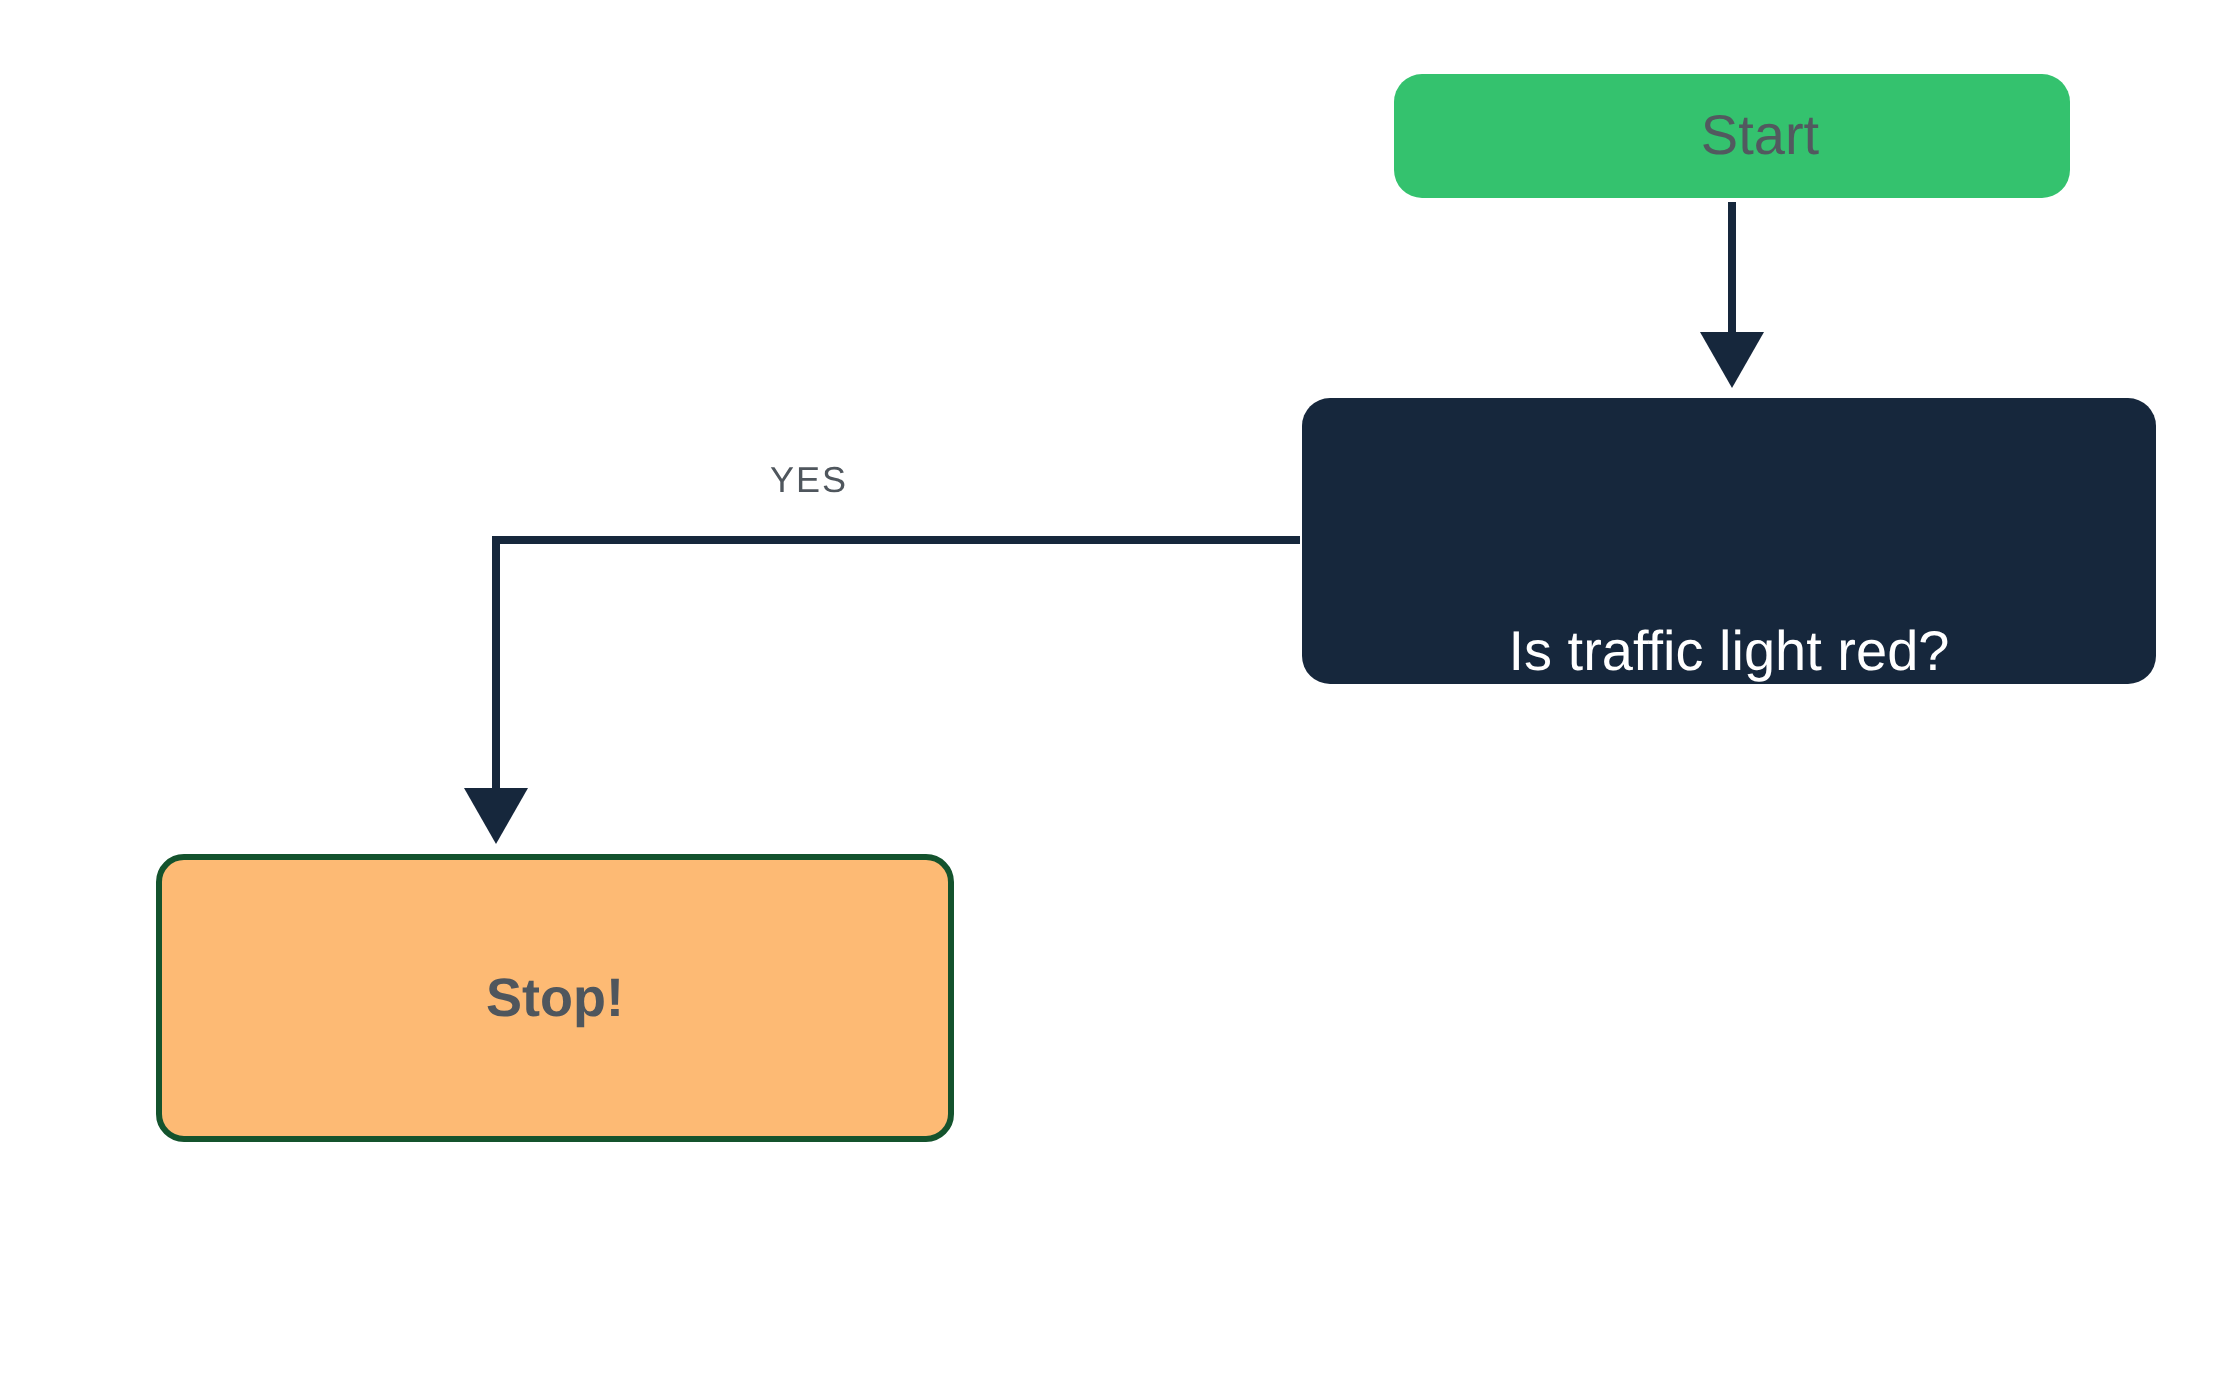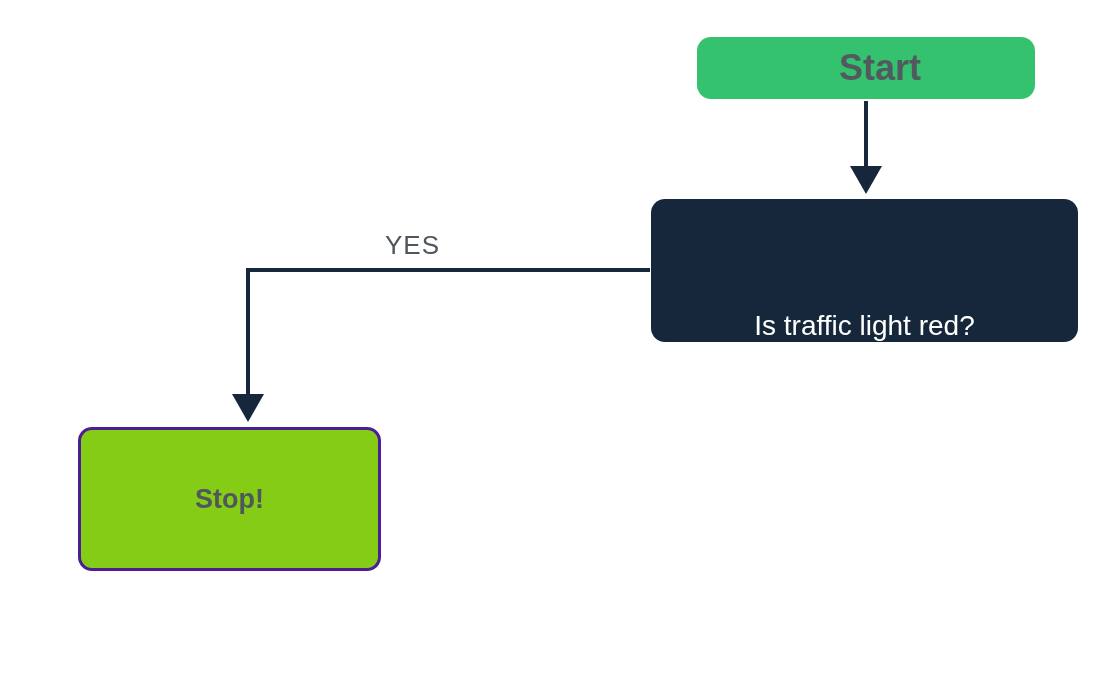--- a/index.html
+++ b/index.html
@@ -24,50 +24,50 @@
     justify-content: center;
     box-sizing: border-box;
   }
   .start-node {
     left: 697px;
     top: 37px;
     width: 338px;
     height: 62px;
     background: #34C26E;
     color: #52595F;
-    font-size: 36px;
-    font-weight: 700;
+    font-size: 28px;
+    font-weight: 400;
     padding-left: 28px;
   }
   .decision-node {
     left: 651px;
     top: 199px;
     width: 427px;
     height: 143px;
     background: #16273C;
     color: #ffffff;
     font-size: 28px;
     font-weight: 400;
     align-items: flex-end;
   }
   .stop-node {
     left: 78px;
     top: 427px;
-    width: 303px;
+    width: 399px;
     height: 144px;
-    background: #84cc16;
-    border: 3px solid #4c1d95;
+    background: #fdba74;
+    border: 3px solid #14532d;
     color: #4F565D;
     font-size: 27px;
     font-weight: 700;
   }
   .edge-label {
     position: absolute;
     color: #4F565D;
-    font-size: 26px;
+    font-size: 18px;
     font-weight: 500;
     letter-spacing: 1px;
   }
   .yes-label {
     left: 385px;
     top: 230px;
   }
   svg.edges {
     position: absolute;
     left: 0;

